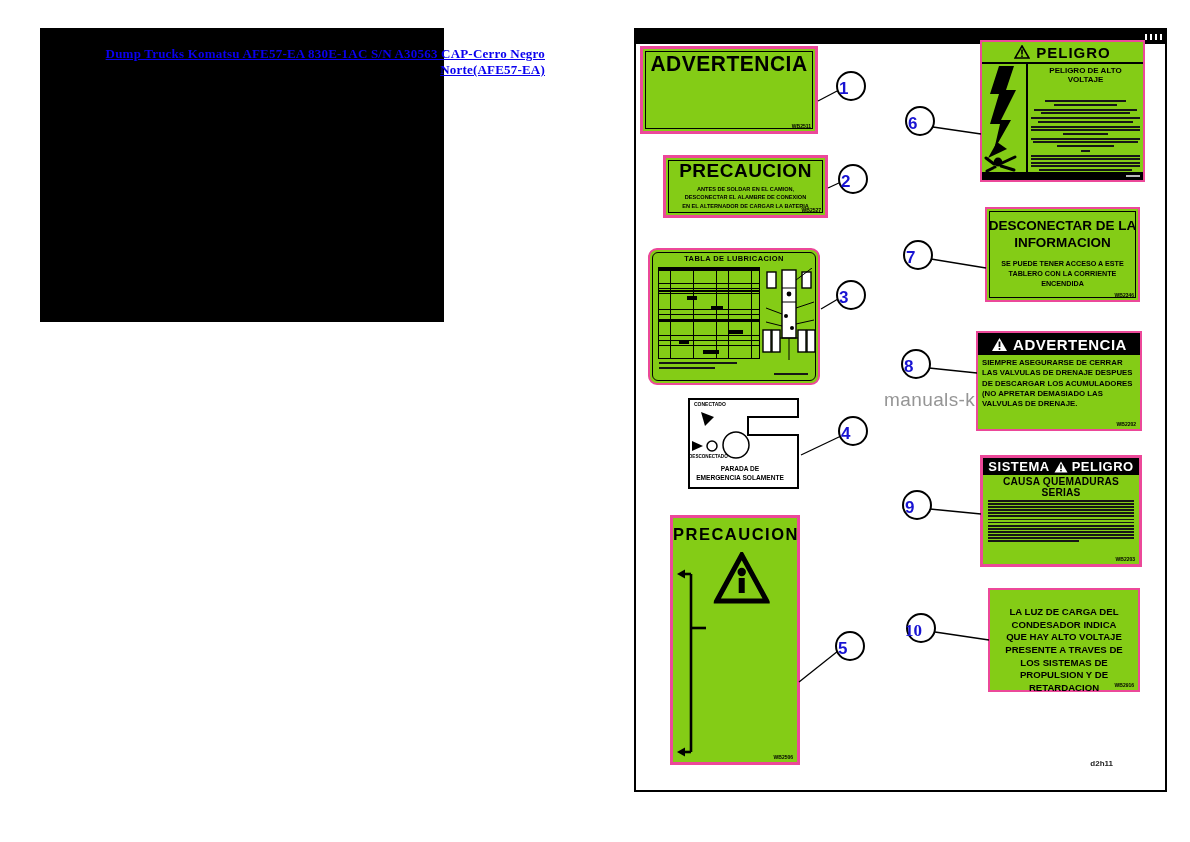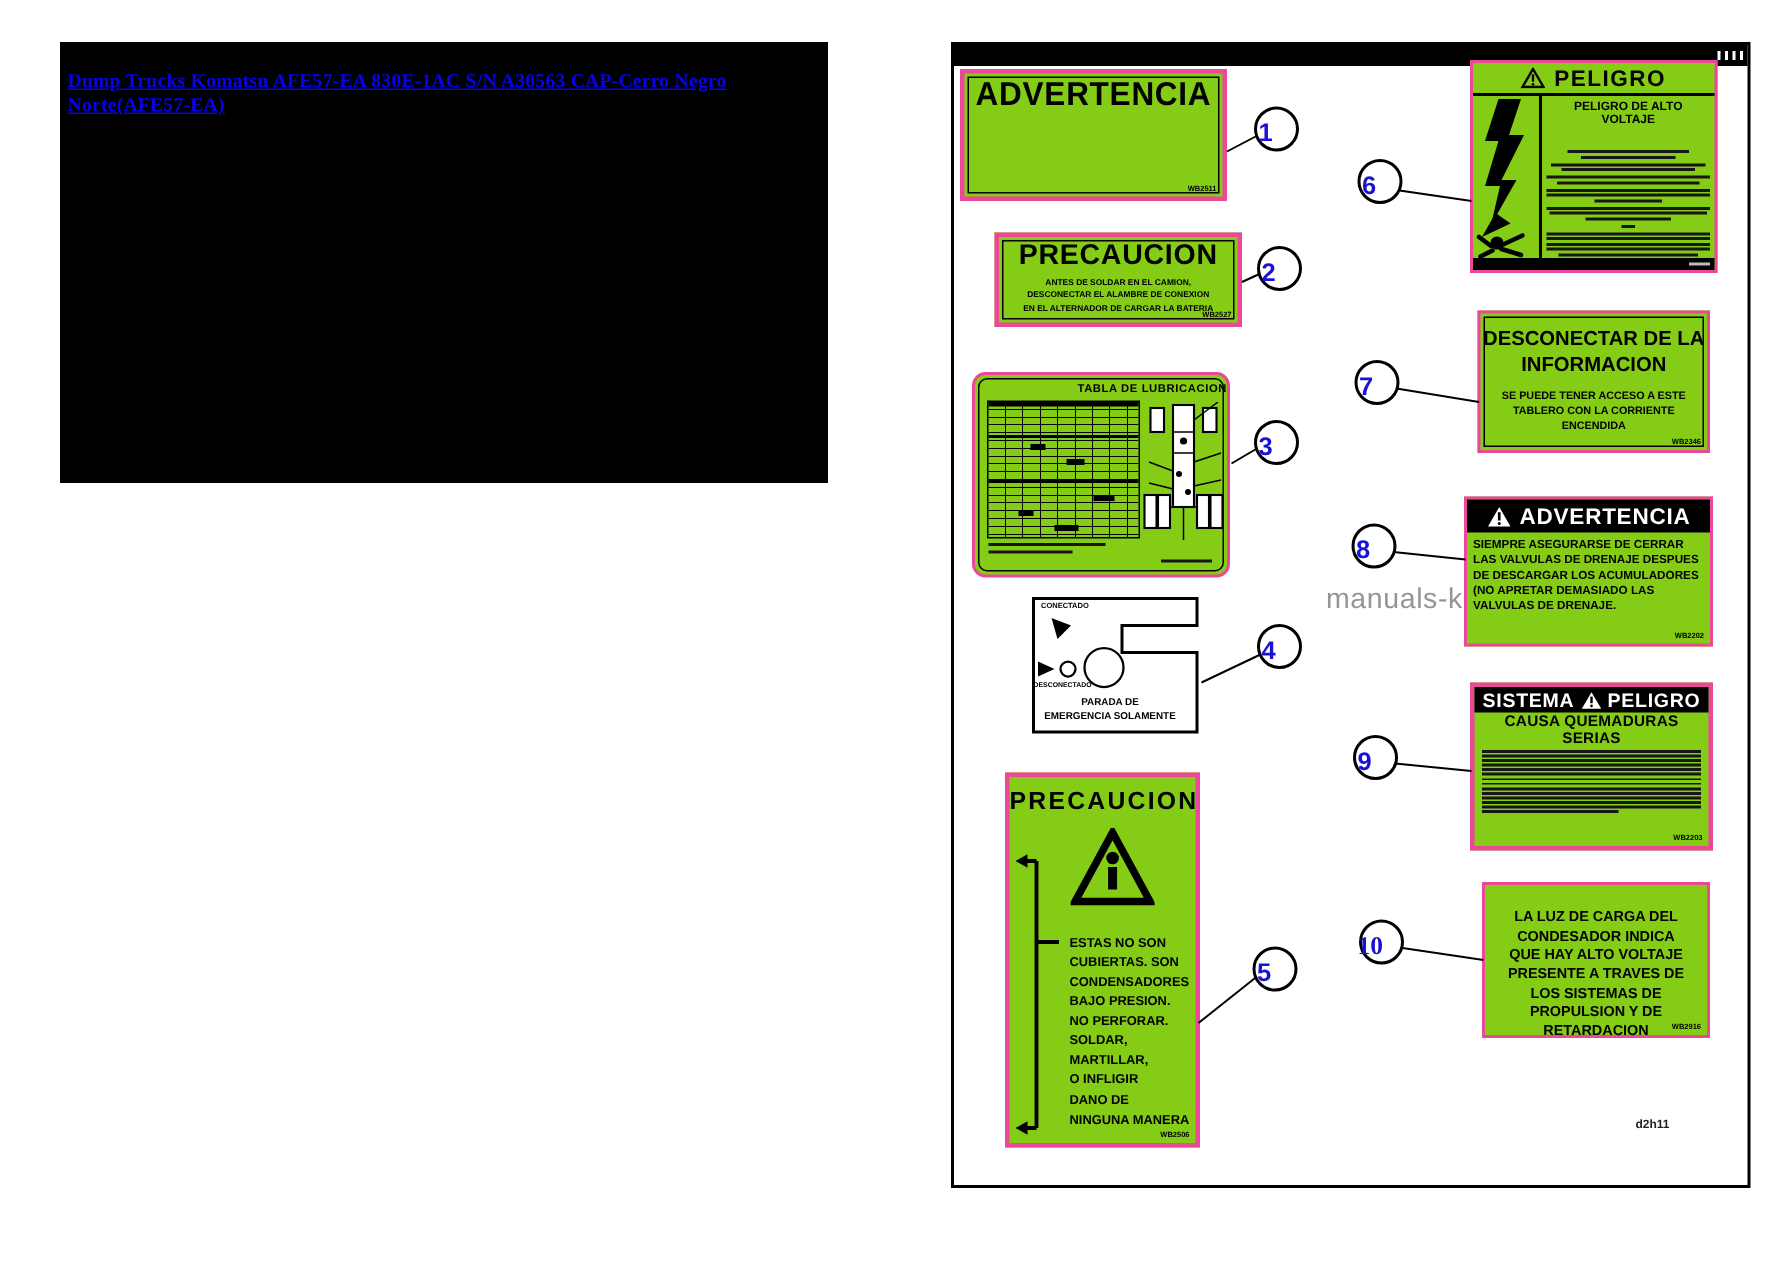--- a/index.html
+++ b/index.html
@@ -1,31 +1,31 @@
 <!DOCTYPE html>
 <html><head>
 <meta charset="utf-8">
 <style>
   html,body{margin:0;padding:0;}
   body{width:1190px;height:842px;position:relative;background:#ffffff;overflow:hidden;
        font-family:"Liberation Sans", sans-serif;color:#000;}
   .abs{position:absolute;}
 
   
-  #header-box{left:40px;top:28px;width:512px;height:294px;background:#000;}
+  #header-box{left:40px;top:28px;width:404px;height:294px;background:#000;text-align:right;}
   #doc-link{position:absolute;left:5px;top:18px;width:500px;
     font-family:"Liberation Serif", serif;font-weight:bold;font-size:13px;
     color:#0a00ee;text-decoration:underline;letter-spacing:.2px;cursor:pointer;}
 
   
   #panel{left:634px;top:28px;width:529px;height:760px;border:2px solid #000;background:#fff;}
   #panel-topbar{position:absolute;left:0;top:0;width:100%;height:14px;background:#000;}
   .topbar-dash{position:absolute;top:4px;width:2px;height:6px;background:#fff;}
 
-  #drawing-id{position:absolute;right:52px;bottom:36px;font-size:8px;font-weight:bold;color:#222;}
+  #drawing-id{position:absolute;right:52px;bottom:22px;font-size:8px;font-weight:bold;color:#222;}
 
   
   #watermark{left:884px;top:389px;font-size:19px;color:#8a8a8a;z-index:40;letter-spacing:.4px;opacity:.9;}
 
   
   .decal{position:absolute;background:#84cc16;border:2px solid #ec4899;box-sizing:border-box;}
   .inner-line{position:absolute;inset:2px;border:1px solid #000;pointer-events:none;}
   .code{position:absolute;right:4px;bottom:2px;font-size:5px;font-weight:bold;}
   .preline{white-space:pre-line;}
   .fp{height:2px;background:#161616;margin:0 auto 1.5px auto;}
@@ -37,21 +37,21 @@
   #l1 .body{margin:2px 7px 0 7px;font-size:7.3px;font-weight:bold;line-height:1.35;}
 
   
   #l2{left:663px;top:155px;width:165px;height:63px;border-width:3px;}
   #l2 .title{margin-top:2px;text-align:center;font-size:19px;font-weight:bold;letter-spacing:.5px;}
   #l2 .body{margin-top:3px;text-align:center;font-size:5.6px;font-weight:bold;line-height:1.5;}
 
   
   #l3{left:648px;top:248px;width:172px;height:137px;border-radius:9px;}
   #l3 .inner-line{border-radius:6px;}
-  #l3 .title{margin-top:4px;text-align:right;font-size:7.5px;font-weight:bold;letter-spacing:.4px;}
+  #l3 .title{margin-top:4px;text-align:center;font-size:7.5px;font-weight:bold;letter-spacing:.4px;}
   #lub-table{position:absolute;left:8px;top:17px;width:100px;height:90px;border:1px solid #000;
     background:
       repeating-linear-gradient(to bottom, transparent 0 4.6px, #000 4.6px 5.2px),
       repeating-linear-gradient(to right, transparent 0 11px, #000 11px 11.6px);}
   .lub-dark{position:absolute;background:#000;}
   #lub-notes .fp{margin:0 0 2.5px 0;}
   #lub-notes{position:absolute;left:9px;top:112px;width:90px;}
   #lub-tiny-br{position:absolute;right:10px;bottom:8px;width:34px;height:2px;background:#161616;}
 
   
@@ -216,30 +216,20 @@
     <rect x="25" y="26" width="6" height="15" fill="#000"></rect>
   </svg>
   <svg class="bracket" width="32" height="192" viewBox="0 0 32 192">
     <line x1="14" y1="6" x2="14" y2="184" stroke="#000" stroke-width="2.6"></line>
     <line x1="14" y1="6" x2="7" y2="6" stroke="#000" stroke-width="2.6"></line>
     <polygon points="8,1.5 8,10.5 0,6" fill="#000"></polygon>
     <line x1="14" y1="184" x2="7" y2="184" stroke="#000" stroke-width="2.6"></line>
     <polygon points="8,179.5 8,188.5 0,184" fill="#000"></polygon>
     <line x1="14" y1="60" x2="29" y2="60" stroke="#000" stroke-width="2.6"></line>
   </svg>
-  <div class="body preline">ESTAS NO SON
-CUBIERTAS. SON
-CONDENSADORES
-BAJO PRESION.
-NO PERFORAR.
-SOLDAR,
-MARTILLAR,
-O INFLIGIR
-DANO DE
-NINGUNA MANERA</div>
   <div class="code">WB2506</div>
 </div>
 
 <div id="l6" class="decal">
   <div class="hdr">
     <svg width="16" height="14" viewBox="0 0 16 14">
       <polygon points="8,1 15,13 1,13" fill="none" stroke="#000" stroke-width="1.6"></polygon>
       <rect x="7.2" y="4.5" width="1.6" height="5" fill="#000"></rect>
       <circle cx="8" cy="11.2" r="0.9" fill="#000"></circle>
     </svg>

